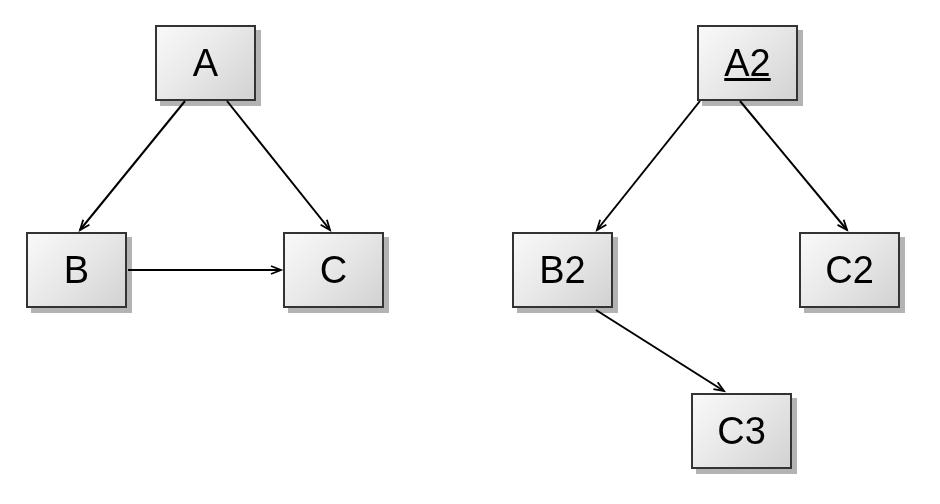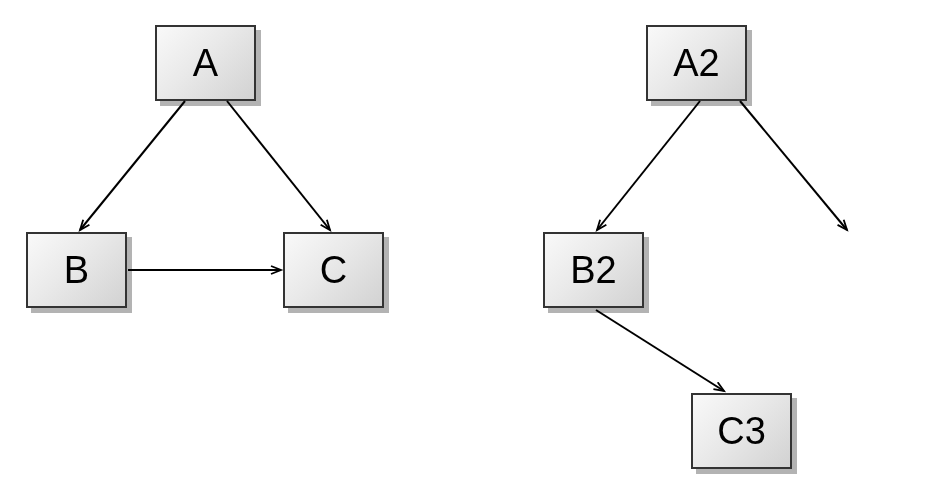--- a/index.html
+++ b/index.html
@@ -29,22 +29,22 @@
   }
   .node span {
     font-size: 38px;
     line-height: 1;
     color: #000000;
     user-select: none;
   }
   #node-a  { left: 155px; top: 25px; }
   #node-b  { left: 26px;  top: 232px; }
   #node-c  { left: 283px; top: 232px; }
-  #node-a2 { left: 646px; top: 25px; }
-  #node-b2 { left: 543px; top: 232px; text-align: center; }
+  #node-a2 { left: 697px; top: 25px; text-decoration: underline; }
+  #node-b2 { left: 512px; top: 232px; text-align: center; }
   #node-c2 { left: 799px; top: 232px; }
   #node-c3 { left: 691px; top: 393px; }
   svg.edges {
     position: absolute;
     left: 0;
     top: 0;
     pointer-events: none;
   }
   svg.edges line {
     stroke: #000000;
@@ -65,20 +65,23 @@
   <div class="node" id="node-c">
     <span>C</span>
   </div>
 
   <div class="node" id="node-a2">
     <span>A2</span>
   </div>
   <div class="node" id="node-b2">
     <span>B2</span>
   </div>
+  <div class="node" id="node-c2">
+    <span>C2</span>
+  </div>
   <div class="node" id="node-c3">
     <span>C3</span>
   </div>
 
   <svg class="edges" width="940" height="504" viewBox="0 0 940 504">
     <defs>
       <marker id="arrowhead" markerWidth="14" markerHeight="12" refX="11" refY="5" orient="auto" markerUnits="userSpaceOnUse">
         <path d="M1,1 L11,5 L1,9" fill="none" stroke="#000000" stroke-width="1.8"></path>
       </marker>
     </defs>

